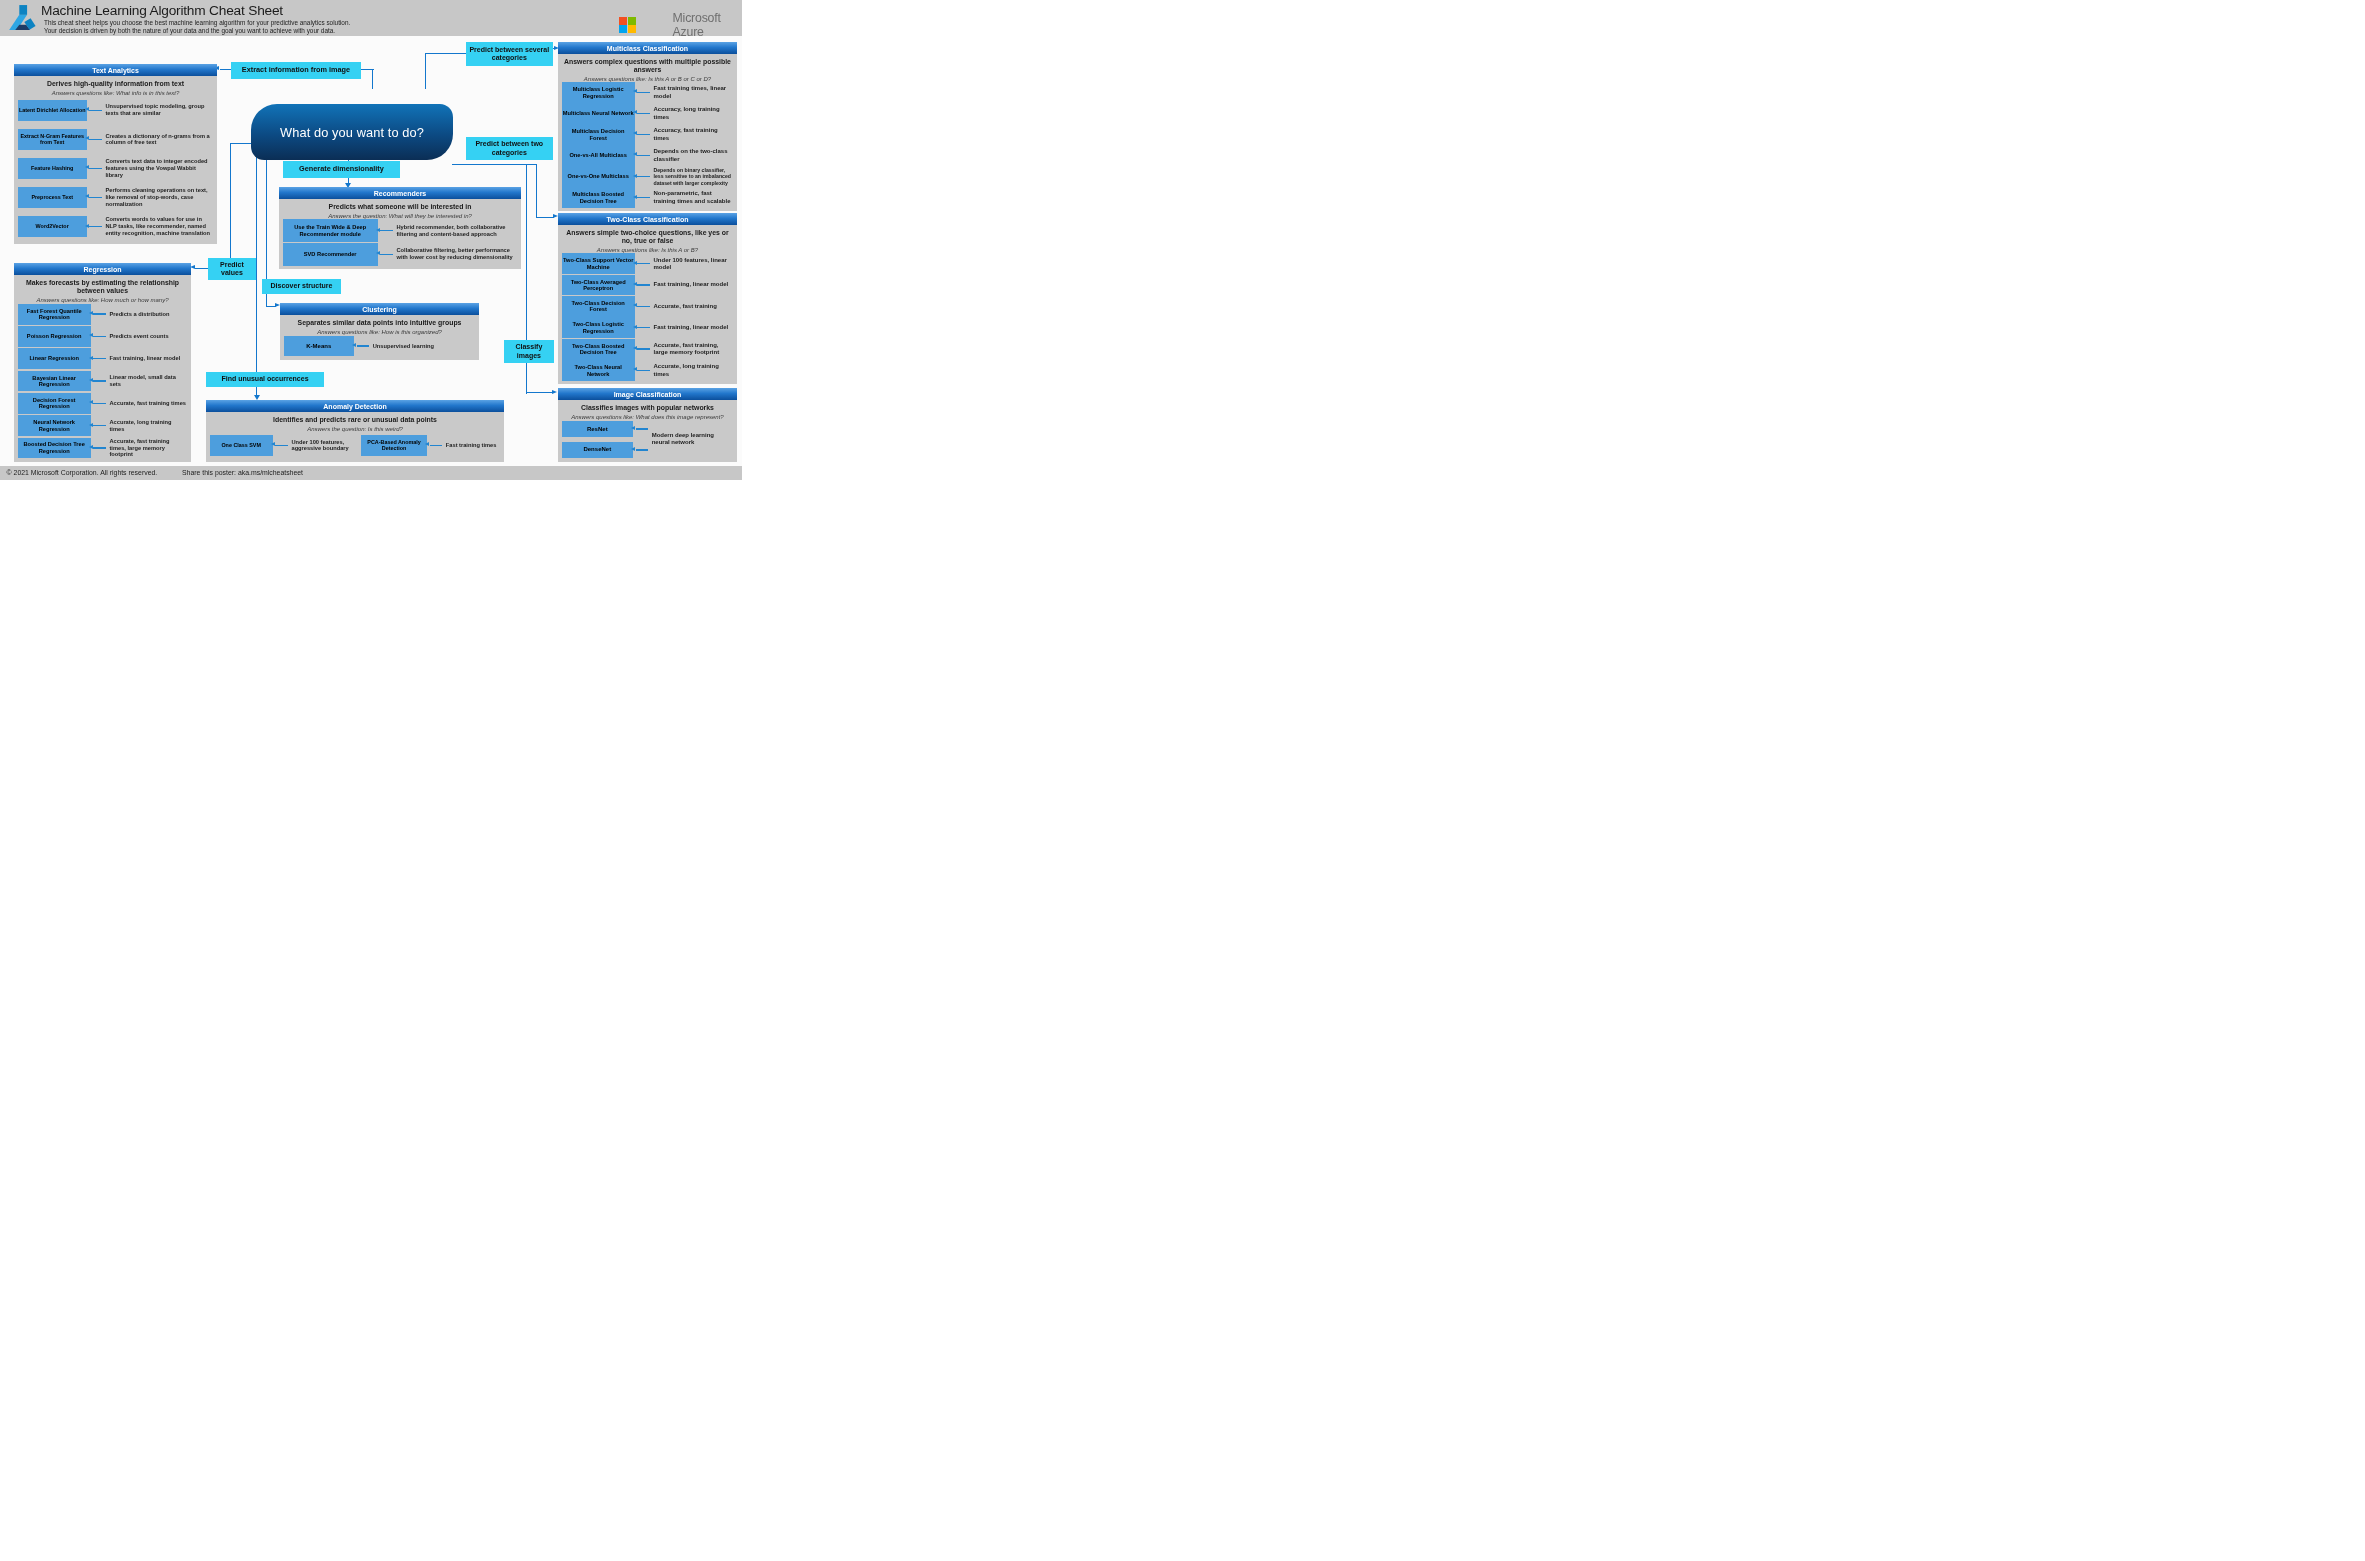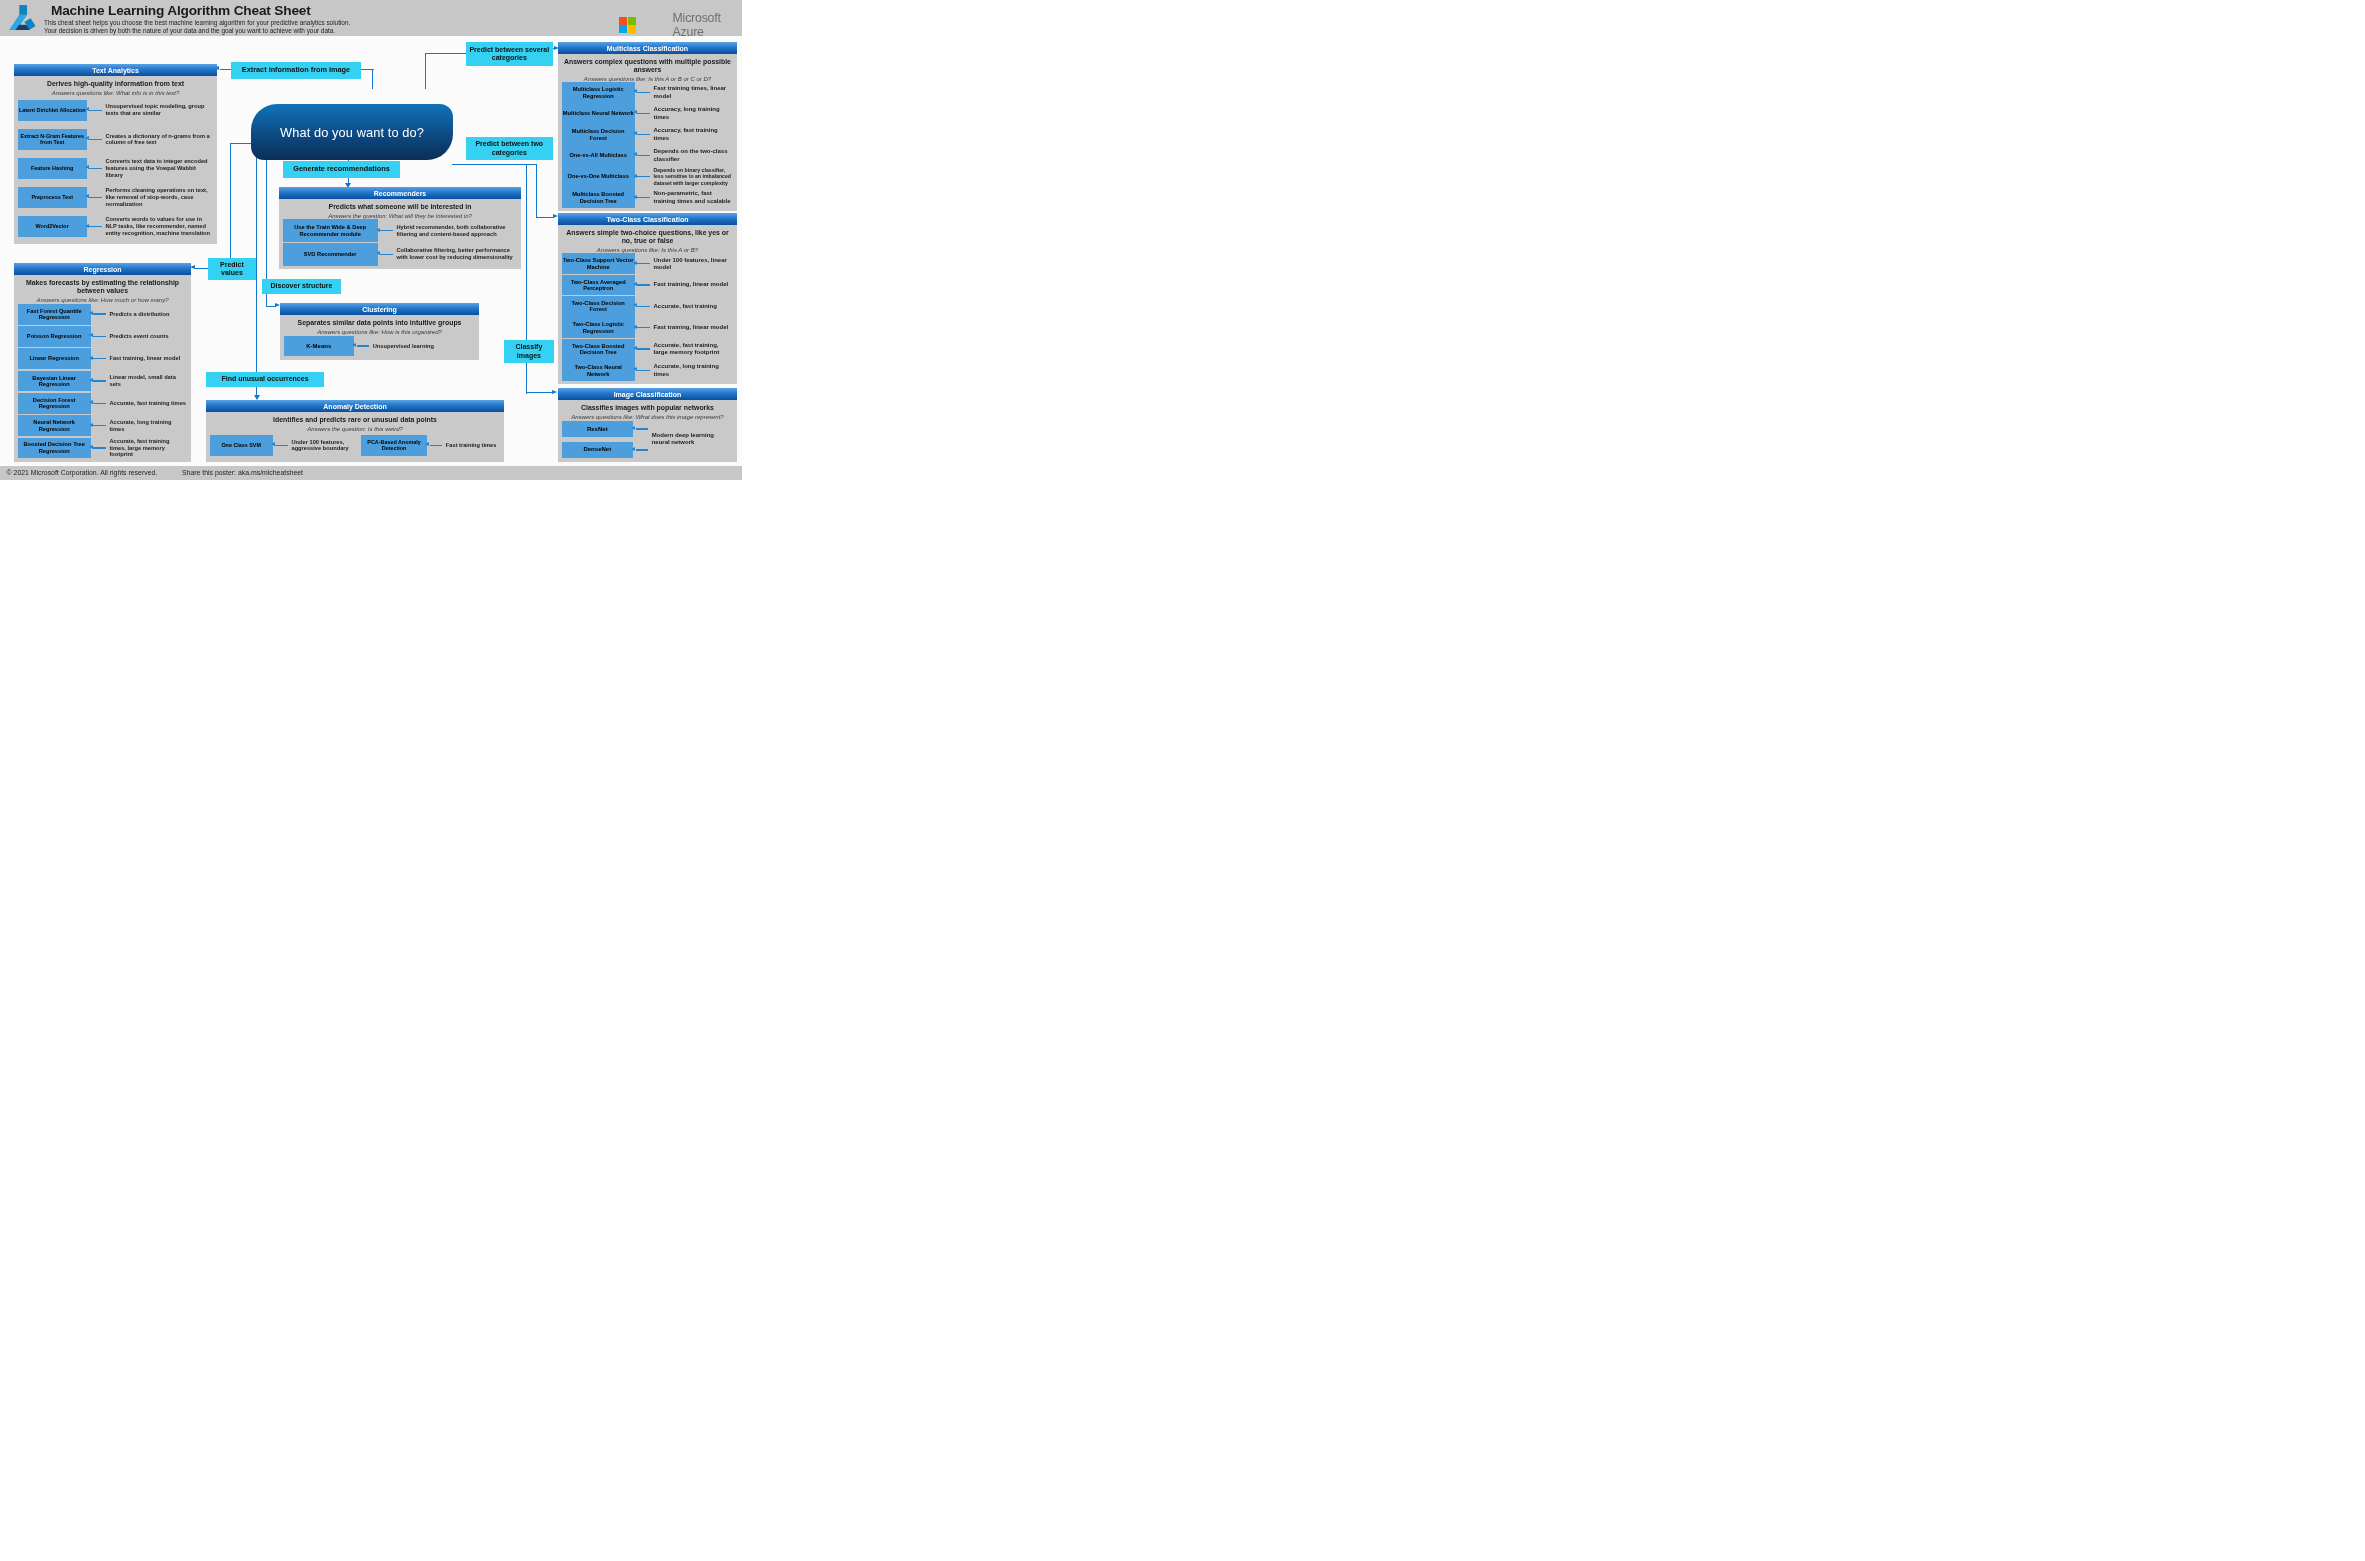--- a/index.html
+++ b/index.html
@@ -2,21 +2,21 @@
 <html style="font-size:7.6px"><head>
 <meta charset="utf-8">
 <style>
   html,body{margin:0;padding:0;background:#ffffff;font-family:"Liberation Sans",sans-serif;}
   #canvas{position:relative;width:742px;height:480px;background:#fbfbfb;overflow:hidden;}
   
   .bar{position:absolute;left:0;width:742px;background:#c7c7c7;}
   #topbar{top:0;height:36px;}
   #botbar{top:466px;height:14px;}
   #app-logo{position:absolute;left:3.8px;top:2.4px;}
-  #hdr-title{position:absolute;left:43px;top:2.8px;font-size:13.7px;font-weight:bold;color:#1b1b1b;letter-spacing:-0.2px;padding-left:8px;}
+  #hdr-title{position:absolute;left:33px;top:2.8px;font-size:13.7px;font-weight:normal;color:#1b1b1b;letter-spacing:-0.2px;padding-left:8px;}
   #hdr-sub{position:absolute;left:44px;top:19px;font-size:6.4px;color:#222;line-height:8px;}
   #ms-logo{position:absolute;left:619px;top:11px;display:flex;align-items:center;}
   .msq{width:8px;height:8px;margin-right:0.9px;}
   #ms-grid{display:grid;grid-template-columns:8px 8px;grid-gap:0.9px;margin-right:4.7px;}
   #ms-name{font-size:12.3px;color:#6f6f6f;letter-spacing:-0.2px;margin-left:32px;}
   #foot-copy{position:absolute;left:6.6px;top:469px;font-size:6.9px;color:#1c1c1c;}
   #foot-share{position:absolute;left:182px;top:469px;font-size:6.9px;color:#1c1c1c;}
 
   
   .cl{position:absolute;background:#1377cd;}
@@ -121,21 +121,21 @@
   <div class="cl" style="left:348px;top:177px;width:1.4px;height:6.2px"></div>
   <div class="ah ah-d" style="left:345px;top:183px"></div>
 
   <div id="node">
     <div class="q">What do you want to do?</div>
   </div>
 
   <div class="flabel" style="left:231px;top:62px;width:130px;height:16.6px;font-size:7.3px">Extract information from image</div>
   <div class="flabel" style="left:466px;top:42px;width:81px;height:24px;font-size:7px;padding:0 2.8px">Predict between several categories</div>
   <div class="flabel" style="left:466px;top:137px;width:81px;height:23px;font-size:7px;padding:0 2.8px">Predict between two categories</div>
-  <div class="flabel" style="left:283px;top:161px;width:117px;height:16.6px;font-size:7.3px">Generate recommendations</div>
+  <div class="flabel" style="left:283px;top:161px;width:117px;height:16.6px;font-size:7.3px">Generate dimensionality</div>
   <div class="flabel" style="left:262px;top:279px;width:79px;height:15px;font-size:7px">Discover structure</div>
   <div class="flabel" style="left:208px;top:258px;width:44px;height:22px;font-size:7px;padding:0 1.9px">Predict values</div>
   <div class="flabel" style="left:206px;top:372px;width:118px;height:15px;font-size:7px">Find unusual occurrences</div>
   <div class="flabel" style="left:504px;top:340px;width:46px;height:23px;font-size:7px;padding:0 1.9px">Classify images</div>
 
   <div class="panel p-ta" style="left:14px;top:64px;width:203px;height:180px">
     <div class="phead">Text Analytics</div>
     <div class="pbody">
       <div class="pheading">Derives high-quality information from text</div>
       <div class="pq">Answers questions like: What info is in this text?</div>

